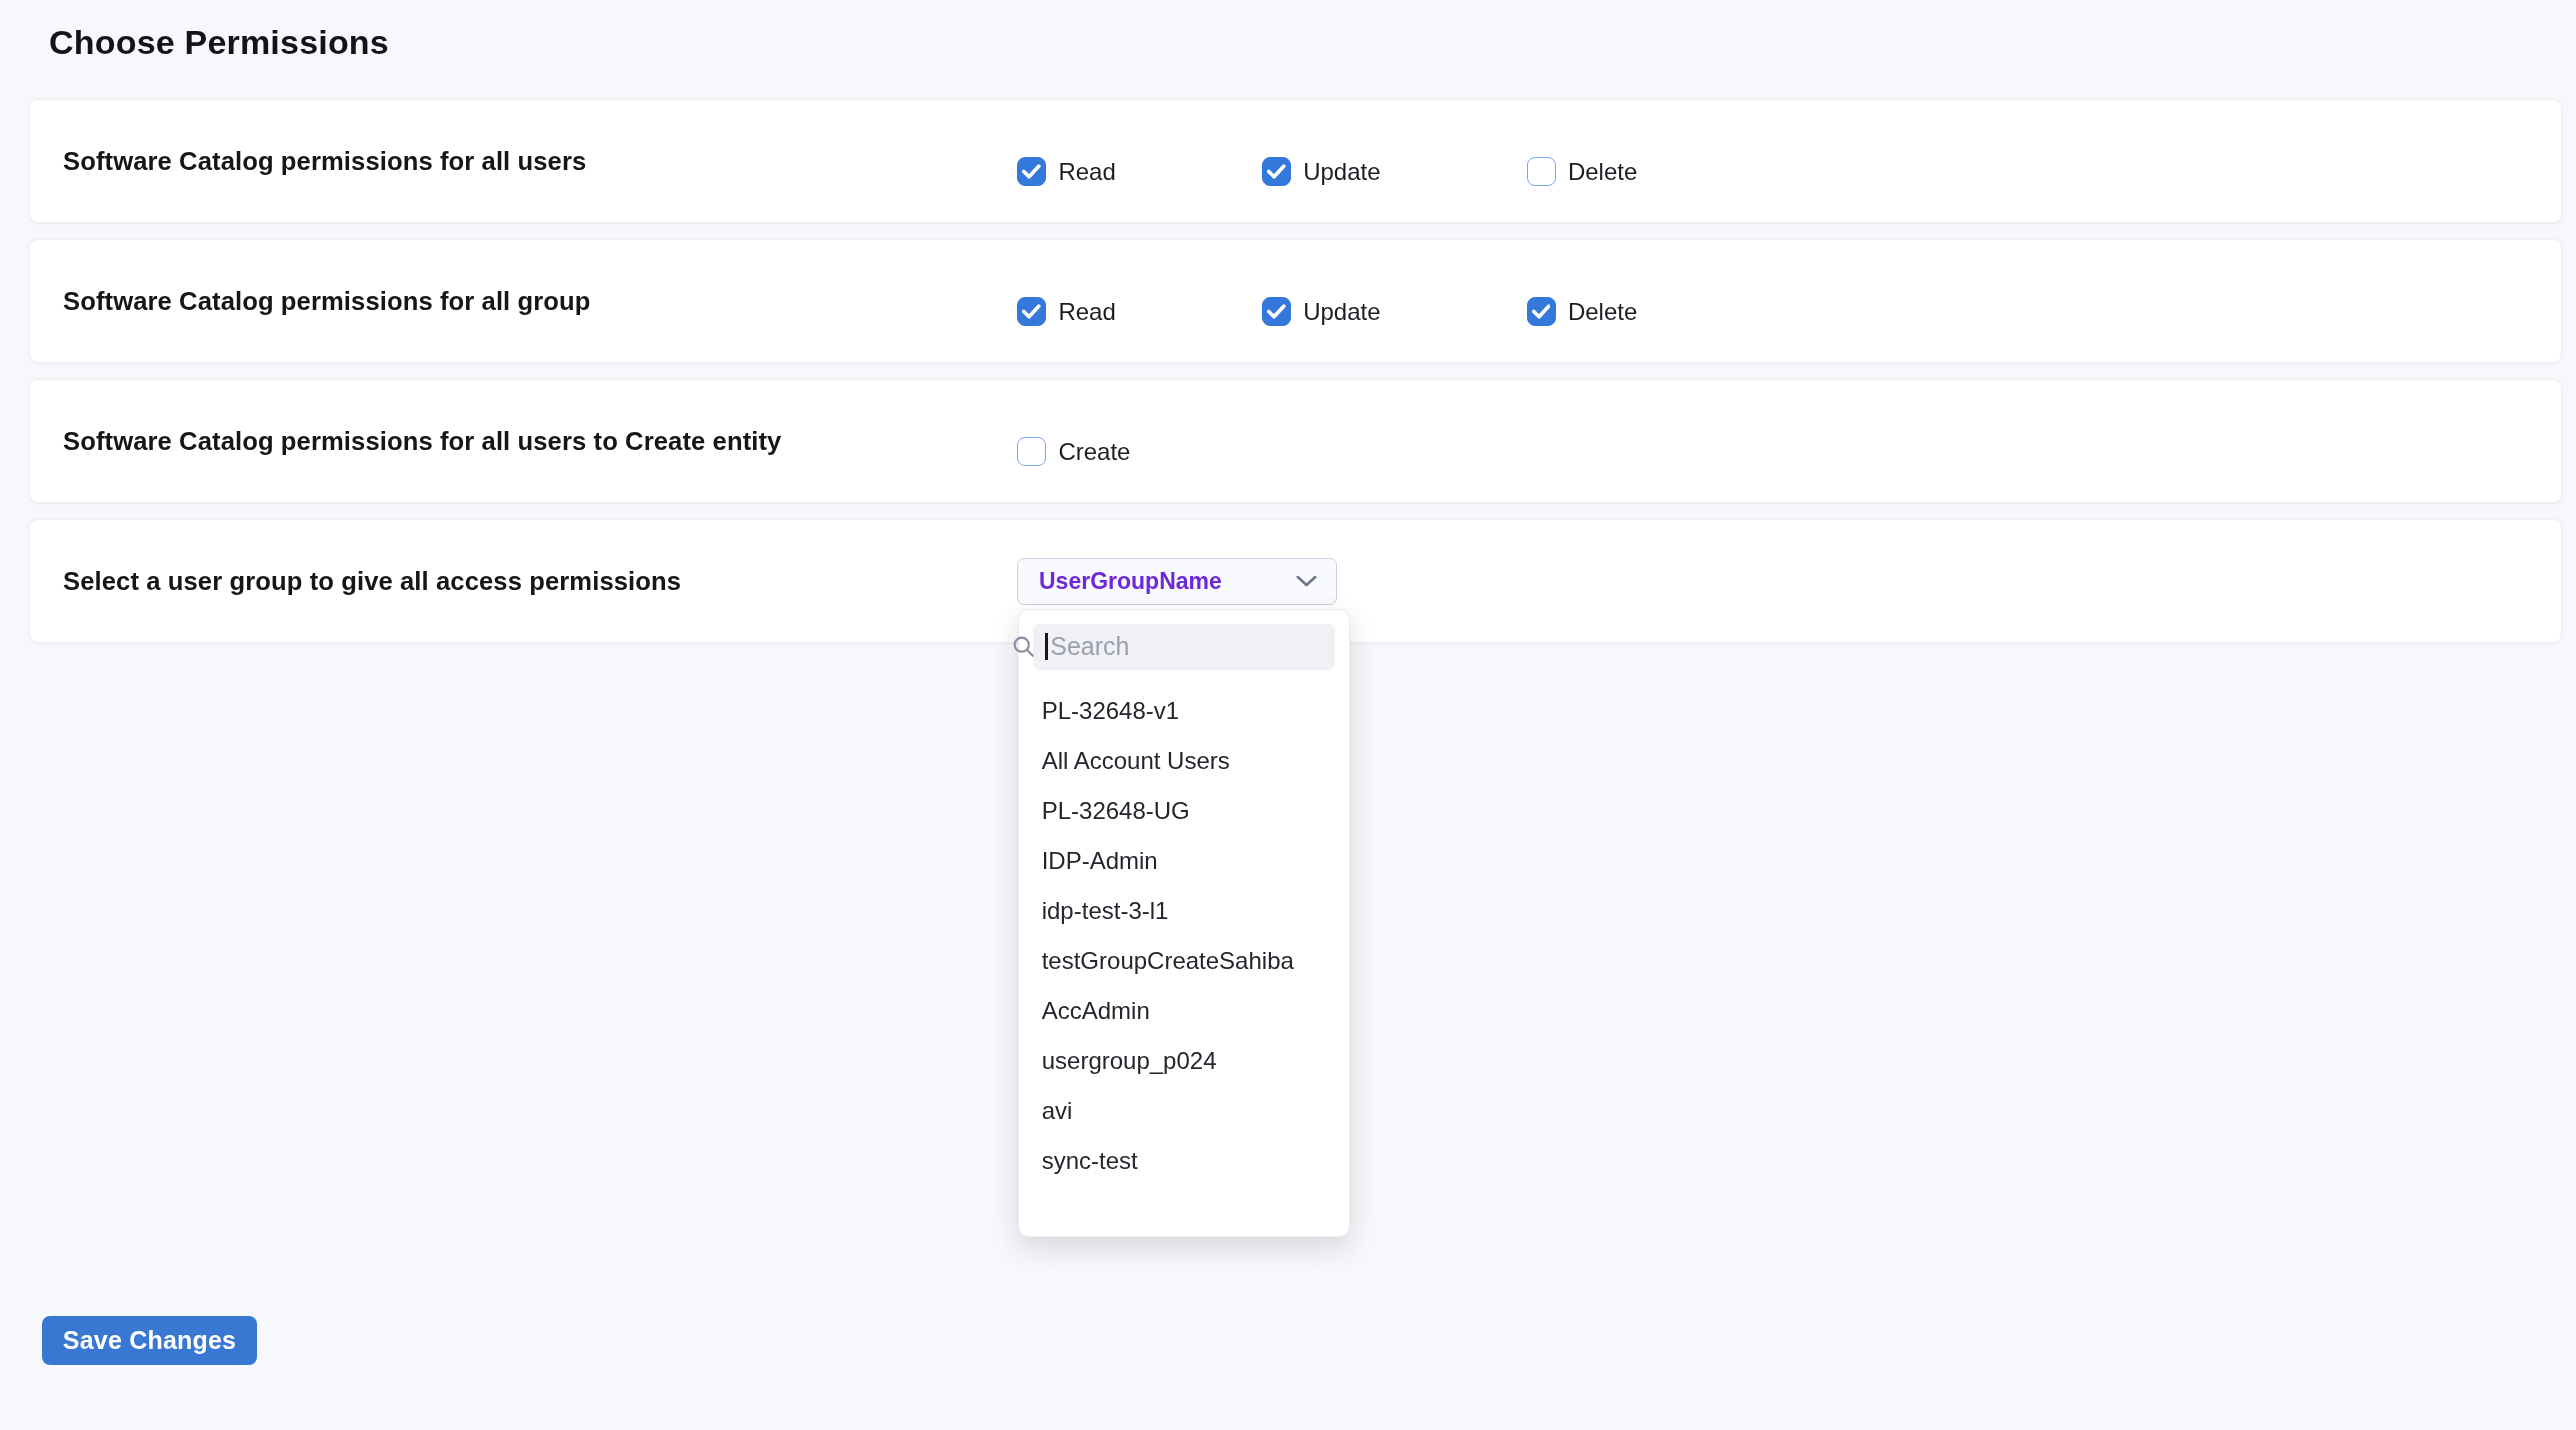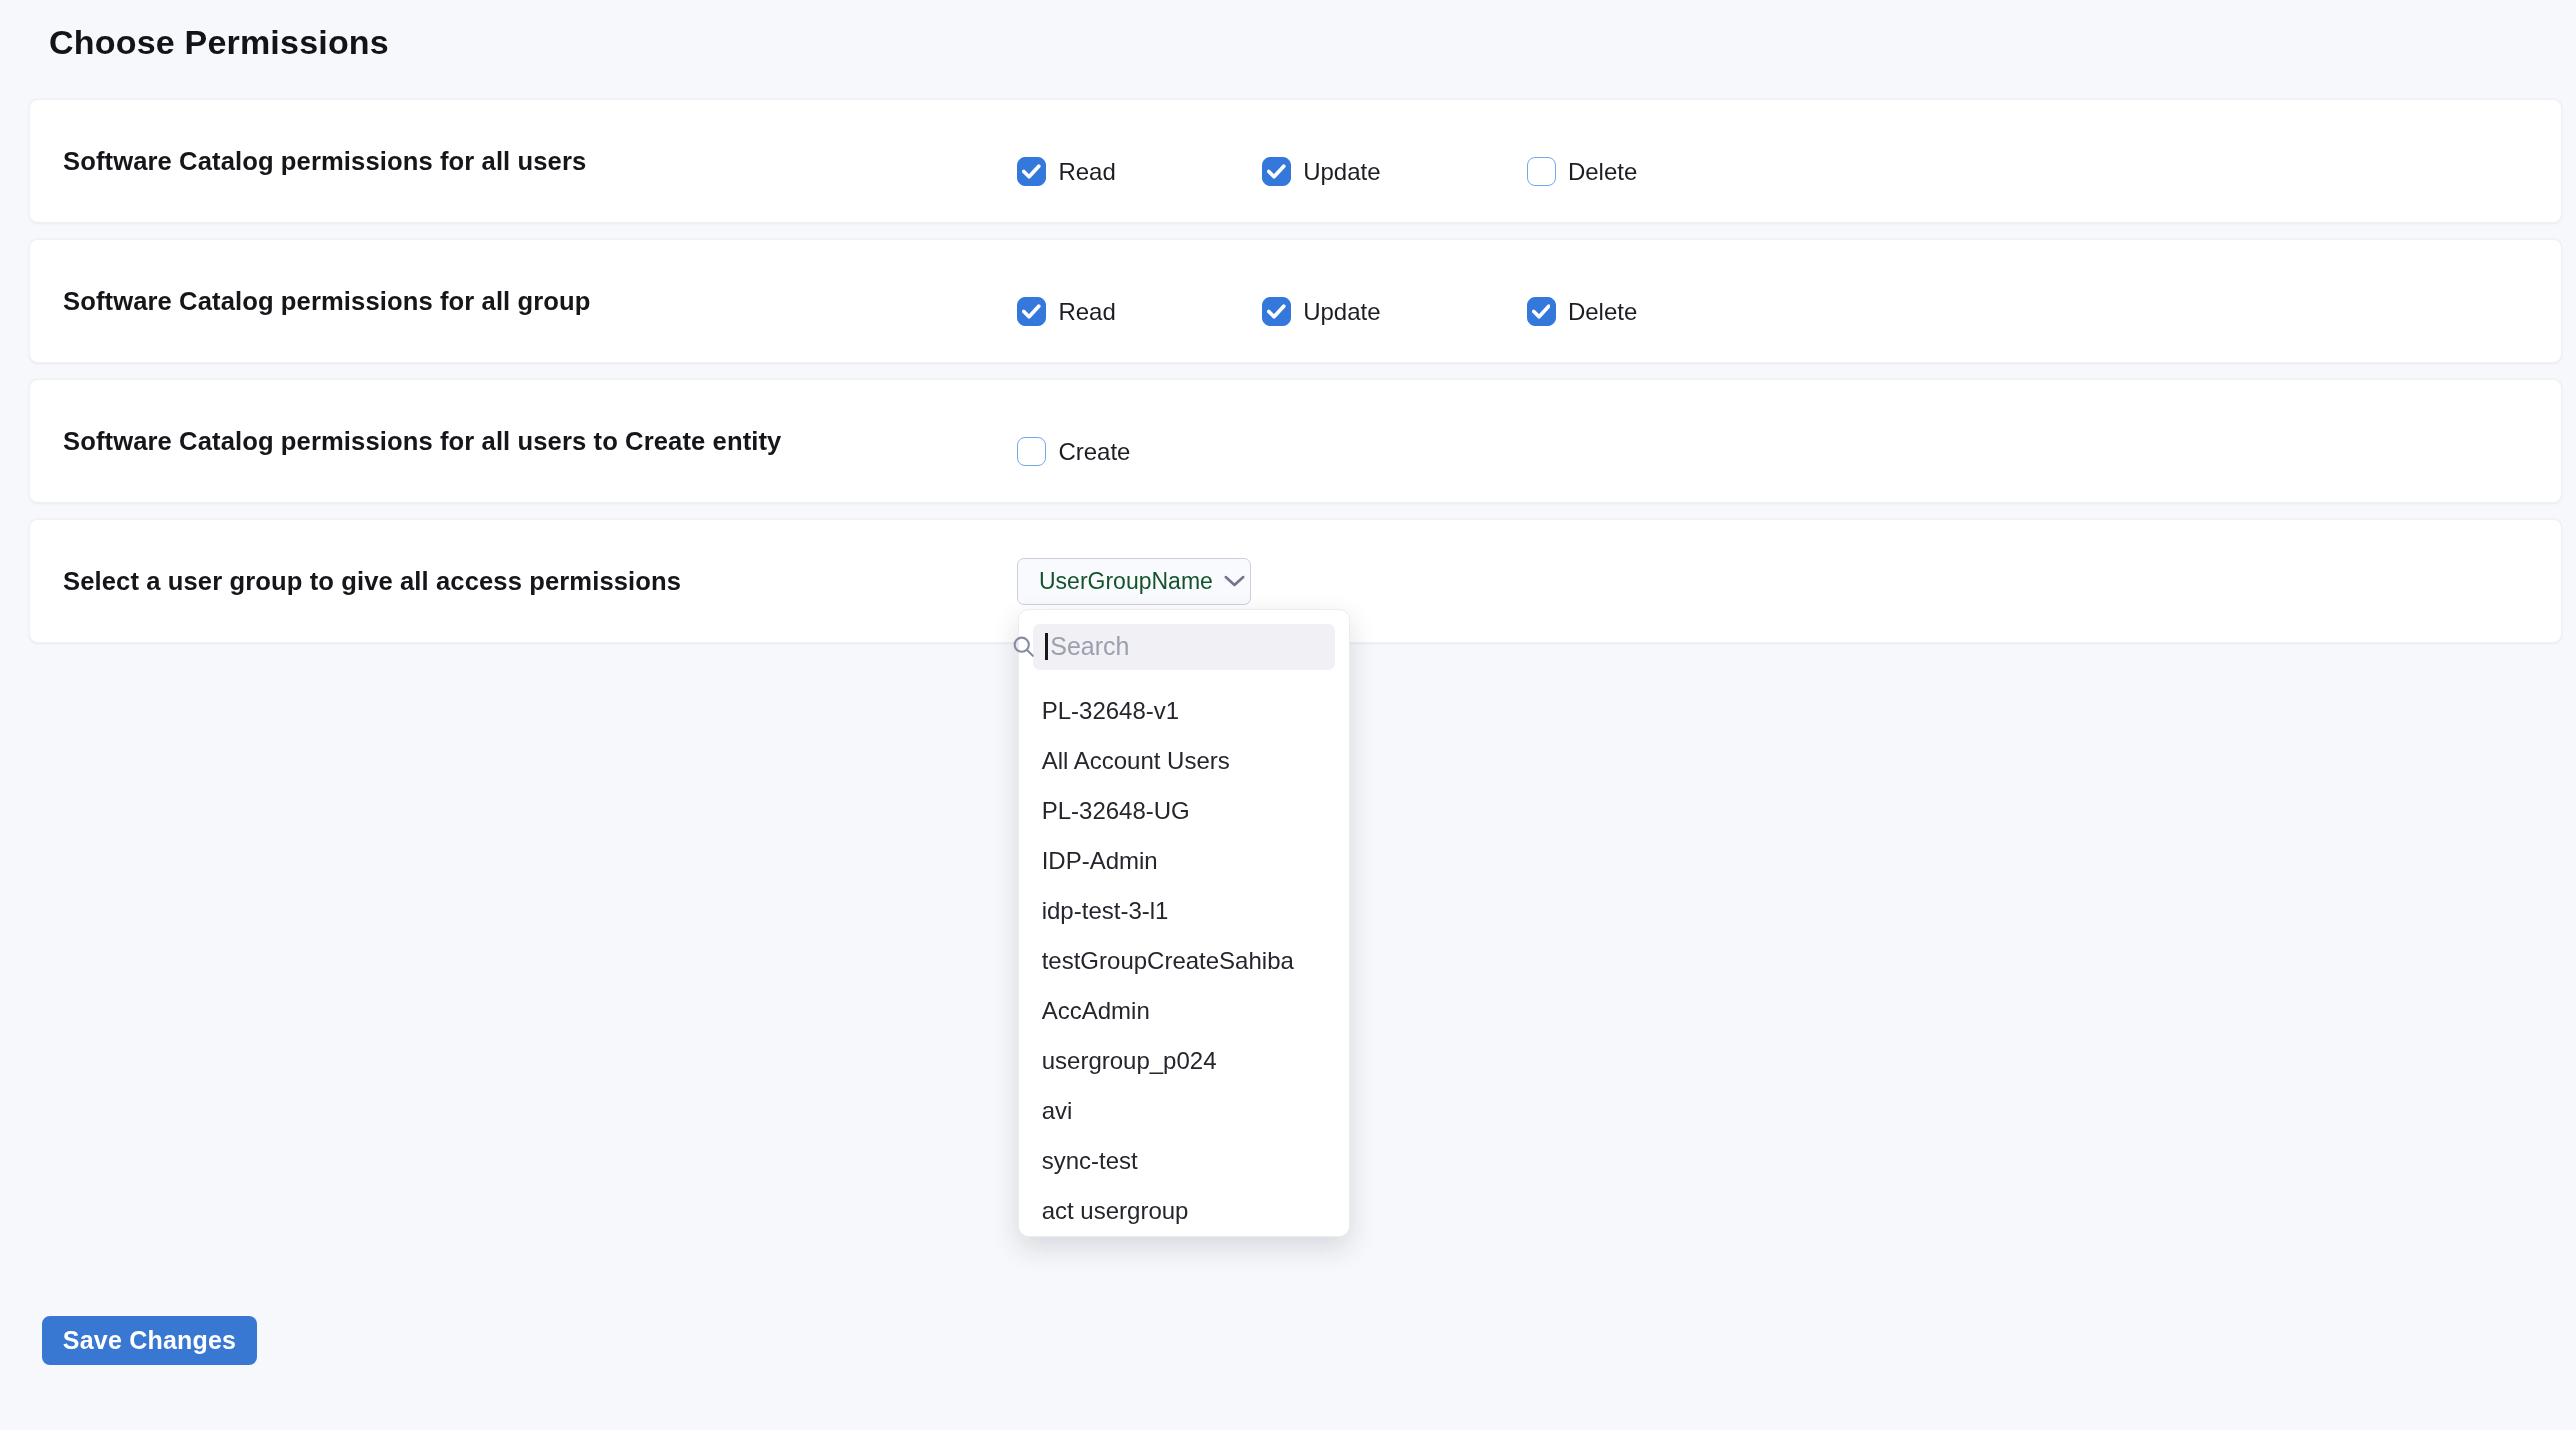--- a/index.html
+++ b/index.html
@@ -50,28 +50,28 @@
   .checkbox.checked {
     background: var(--checkbox-checked, #3578db);
     border-color: var(--checkbox-checked, #3578db);
   }
   .checkbox.checked .check { visibility: visible; }
 
   .perm-label { font-size: 24px; color: #1d1e24; }
 
   .dropdown { position: relative; }
   .dd-trigger {
-    width: 234px; height: 47px;
+    width: 320px; height: 47px;
     background: #f9fafd;
     border: 0.9px solid #cbcfdc;
     border-radius: 7px;
     display: flex; align-items: center; justify-content: space-between;
     padding: 0 17.6px 0 21px;
     font-family: inherit;
-    font-size: 23px; font-weight: 400; color: #14532d;
+    font-size: 23px; font-weight: 700; color: #6d28d9;
     cursor: pointer;
   }
   .chevron { flex: none; margin-left: 10.6px; }
 
   .dd-panel {
     position: absolute;
     top: 51px; left: 0.9px;
     width: 332px; height: 628px;
     background: #ffffff;
     border: 0.9px solid #ebecf1;
@@ -228,21 +228,20 @@
           <div class="dd-item">PL-32648-v1</div>
           <div class="dd-item">All Account Users</div>
           <div class="dd-item">PL-32648-UG</div>
           <div class="dd-item">IDP-Admin</div>
           <div class="dd-item">idp-test-3-l1</div>
           <div class="dd-item">testGroupCreateSahiba</div>
           <div class="dd-item">AccAdmin</div>
           <div class="dd-item">usergroup_p024</div>
           <div class="dd-item">avi</div>
           <div class="dd-item">sync-test</div>
-          <div class="dd-item">act usergroup</div>
         </div>
       </div>
     </div>
   </section>
 
   <button class="save-btn">Save Changes</button>
 
 </div>
 
 

